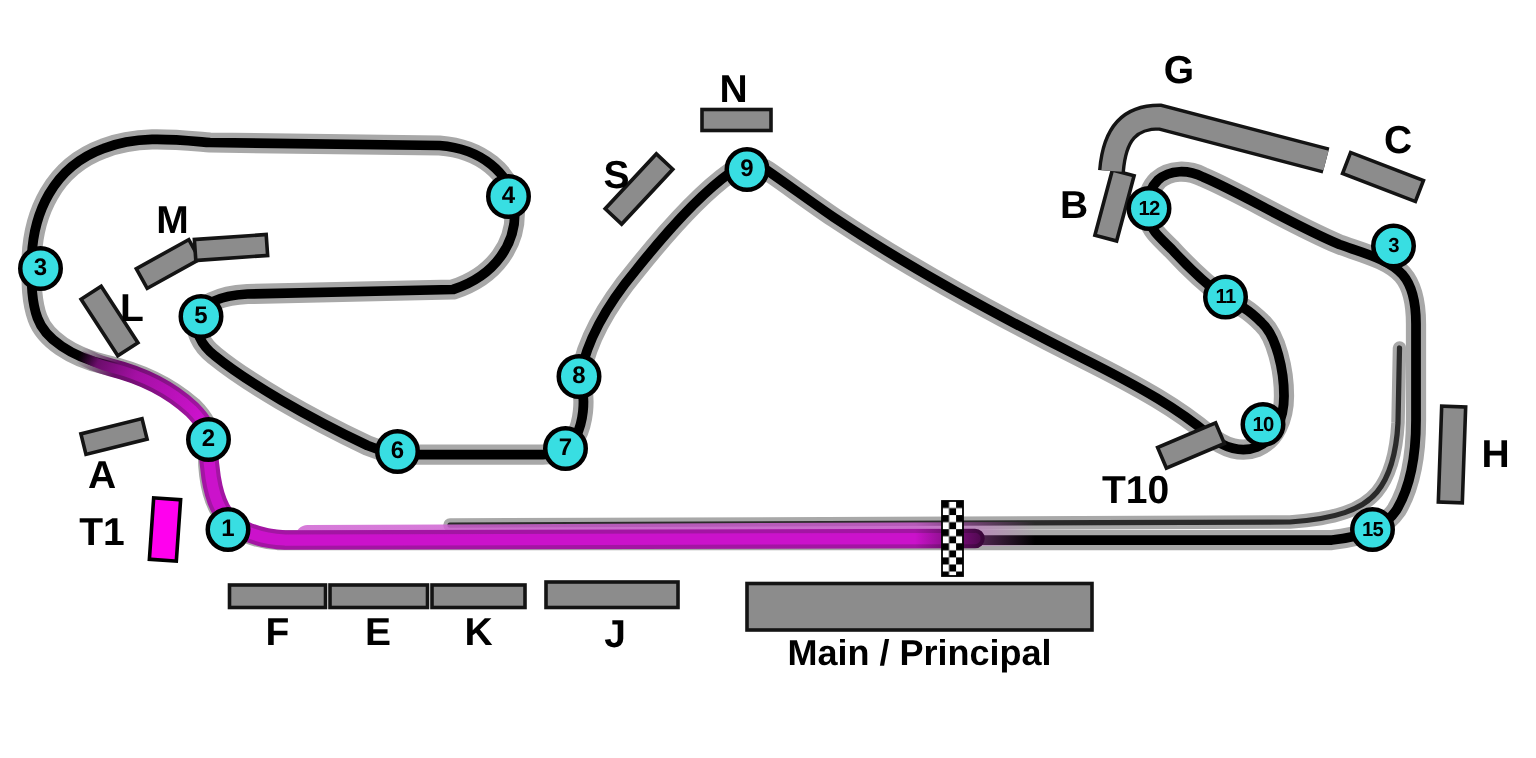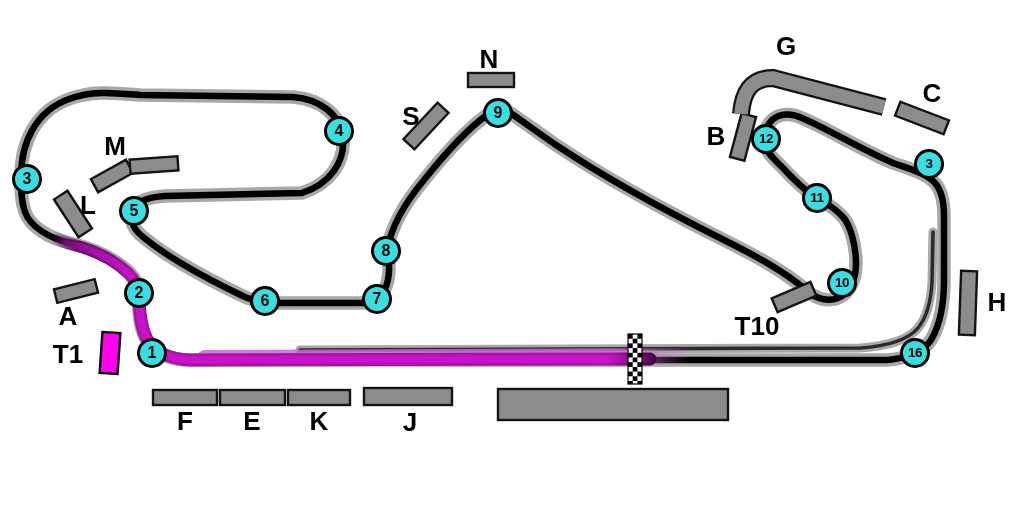--- a/index.html
+++ b/index.html
@@ -130,31 +130,32 @@
   <div class="marker" style="left:339px;top:131px">4</div>
   <div class="marker" style="left:134px;top:211px">5</div>
   <div class="marker" style="left:265px;top:301px">6</div>
   <div class="marker" style="left:377px;top:299px">7</div>
   <div class="marker" style="left:386px;top:251px">8</div>
   <div class="marker" style="left:498px;top:113px">9</div>
   <div class="marker m2" style="left:842px;top:283px">10</div>
   <div class="marker m2" style="left:817px;top:198px">11</div>
   <div class="marker m2" style="left:766px;top:139px">12</div>
   <div class="marker m2" style="left:929px;top:164px">3</div>
-  <div class="marker m2" style="left:915px;top:353px">16</div>
+  <div class="marker m2" style="left:915px;top:353px">15</div>
 
   <div class="lbl" style="left:489px;top:59px">N</div>
   <div class="lbl" style="left:411px;top:116px">S</div>
   <div class="lbl" style="left:786px;top:46px">G</div>
   <div class="lbl" style="left:932px;top:93px">C</div>
   <div class="lbl" style="left:716px;top:136px">B</div>
   <div class="lbl" style="left:115px;top:146px">M</div>
   <div class="lbl" style="left:88px;top:205px">L</div>
   <div class="lbl" style="left:68px;top:316px">A</div>
   <div class="lbl" style="left:68px;top:354px">T1</div>
   <div class="lbl" style="left:757px;top:326px">T10</div>
   <div class="lbl" style="left:997px;top:302px">H</div>
   <div class="lbl" style="left:185px;top:421px">F</div>
   <div class="lbl" style="left:252px;top:421px">E</div>
   <div class="lbl" style="left:319px;top:421px">K</div>
   <div class="lbl" style="left:410px;top:422px">J</div>
+  <div class="lbl small" style="left:613px;top:436px">Main / Principal</div>
 
 </div>
 
 </body></html>

